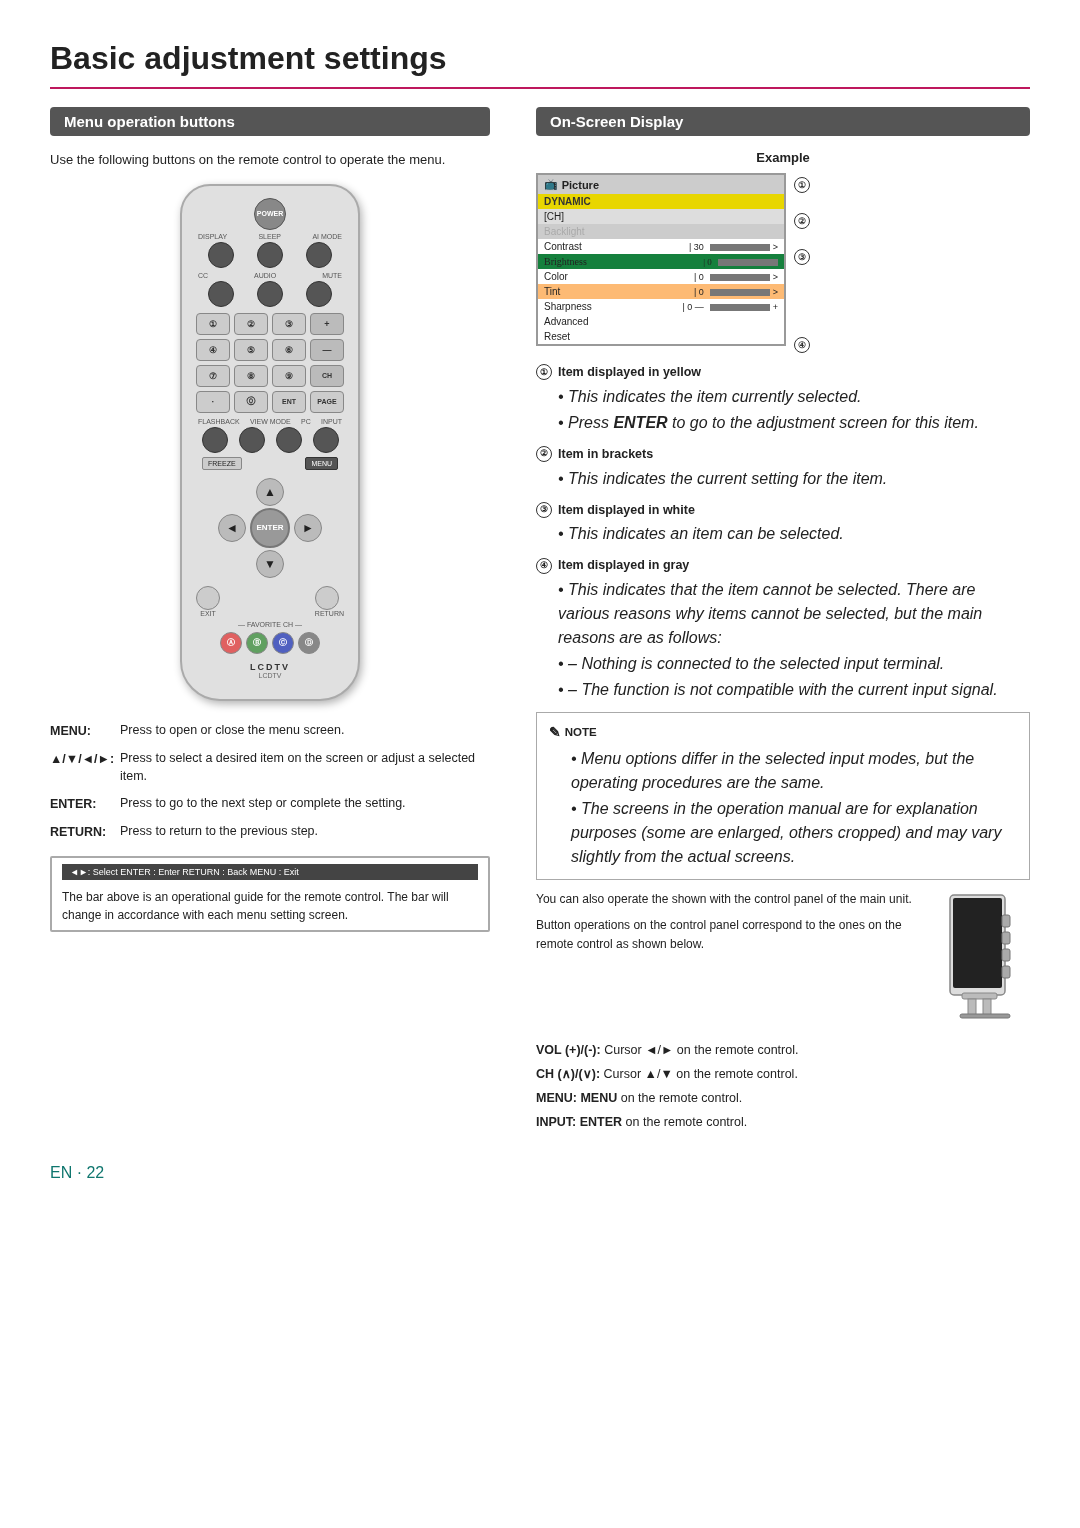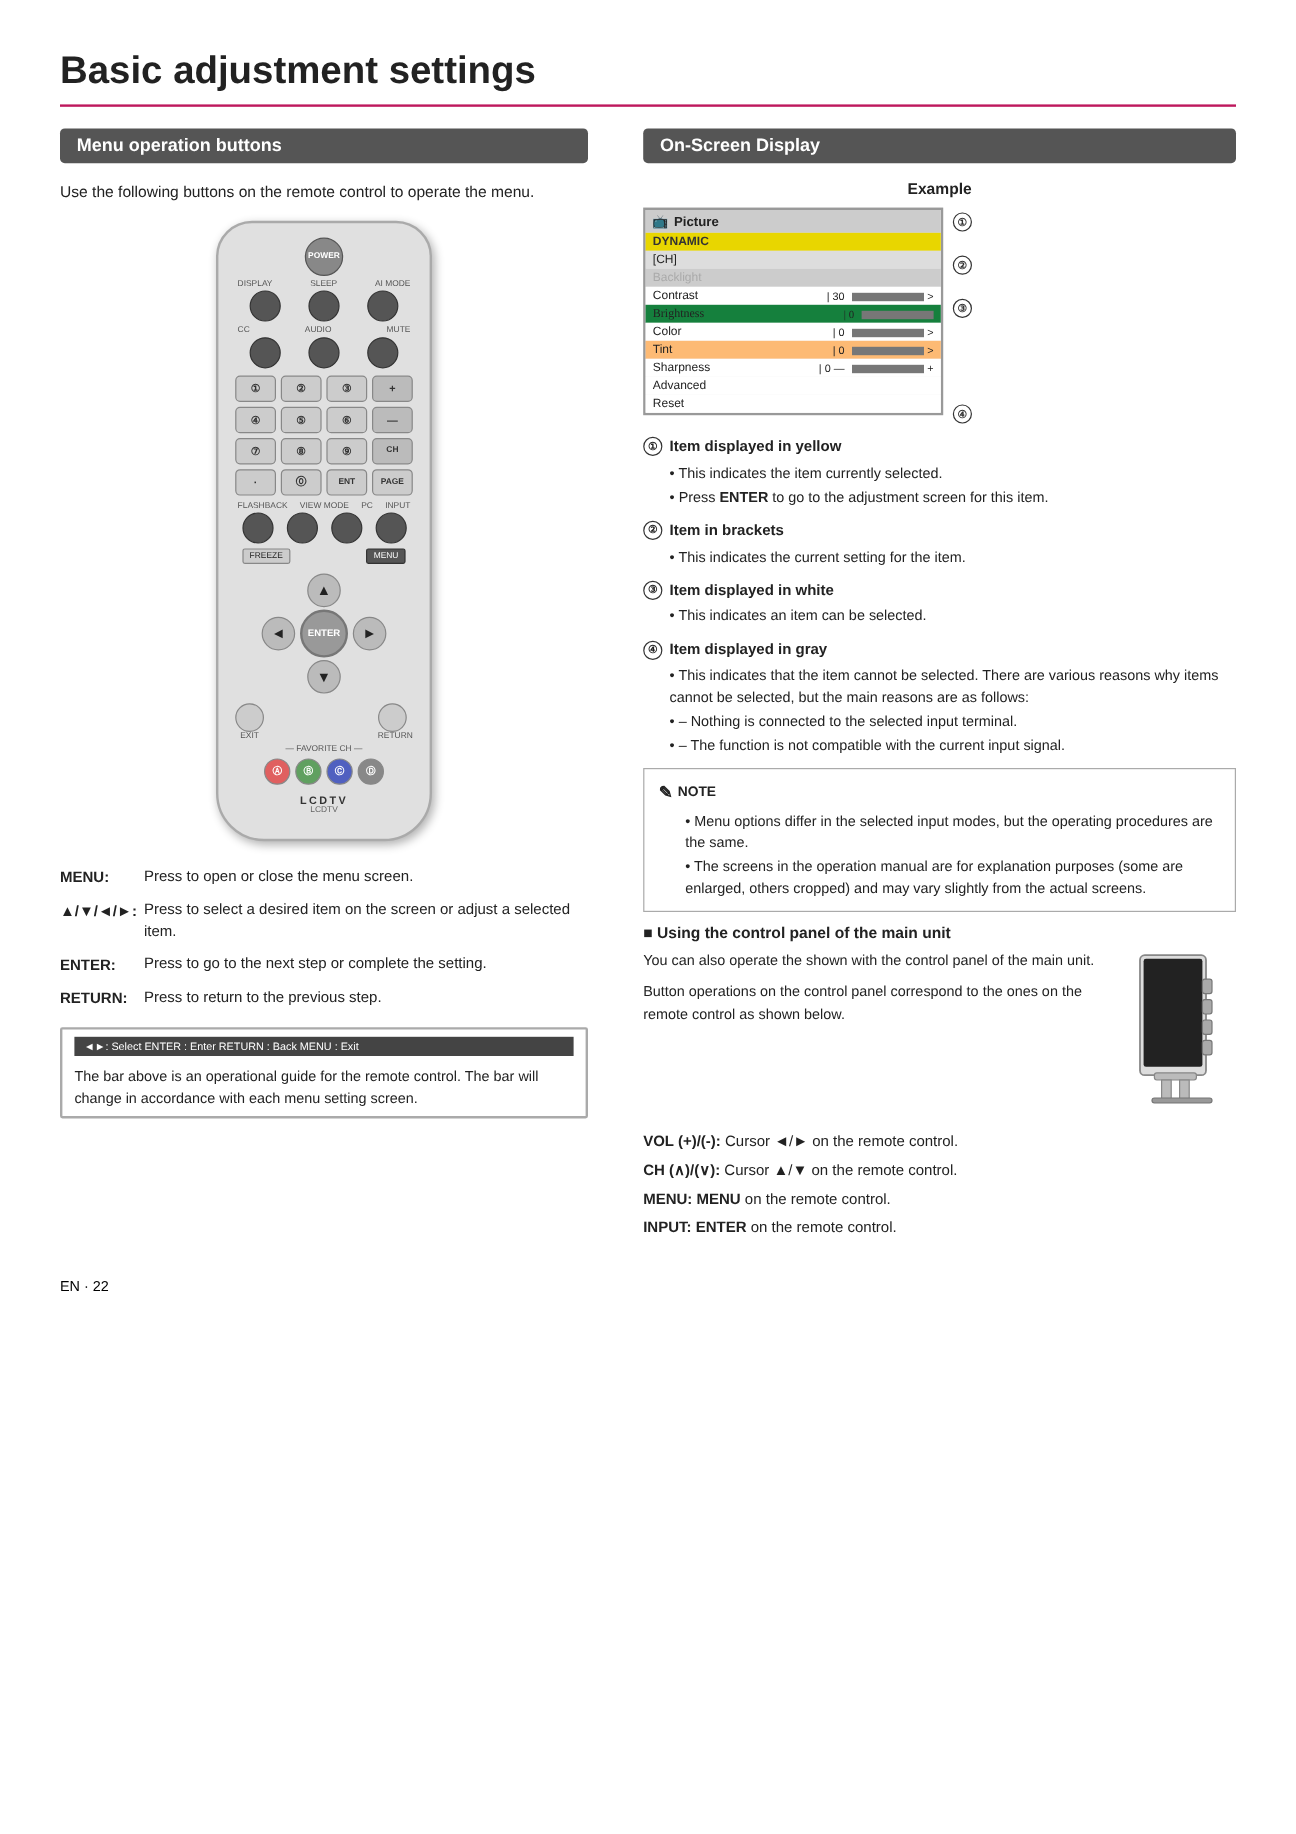--- a/index.html
+++ b/index.html
@@ -376,23 +376,24 @@
     .bullet-list {
       margin-left: 22px;
       list-style: none;
     }
 
     .bullet-list li::before {
       content: "• ";
     }
 
     .bullet-list li {
-      font-size: 12px;
+      font-size: 16px;
       line-height: 1.5;
       margin-bottom: 2px;
+      font-style: italic;
     }
 
     .note-box {
       border: 1.5px solid #aaa;
       padding: 8px 12px;
       margin: 10px 0;
       font-size: 11.5px;
       line-height: 1.6;
       position: relative;
     }
@@ -428,22 +429,22 @@
     }
 
     .vol-ch-desc {
       font-size: 12.5px;
       line-height: 1.9;
       margin-top: 6px;
       clear: both;
     }
 
     .page-num {
-      font-size: 12px;
-      color: #000000;
+      font-size: 16px;
+      color: #0f766e;
       margin-top: 30px;
     }
 
     .small-label {
       font-size: 7px;
       text-align: center;
       color: #555;
     }
 
     .row-label-btns {
@@ -745,21 +746,20 @@
         <span class="note-icon">✎</span>
         <span>NOTE</span>
       </div>
       <ul class="bullet-list">
         <li>Menu options differ in the selected input modes, but the operating procedures are the same.</li>
         <li>The screens in the operation manual are for explanation purposes (some are enlarged, others cropped) and may vary slightly from the actual screens.</li>
       </ul>
     </div>
 
     <div>
-      <div class="using-title">■ Using the control panel of the main unit</div>
 
       <div style="overflow:hidden;">
 
         <div class="tv-side-img">
           <svg width="90" height="130" viewBox="0 0 90 130">
 
             <rect x="10" y="5" width="55" height="100" rx="4" ry="4" fill="#ddd" stroke="#888" stroke-width="1.5"></rect>
             <rect x="13" y="8" width="49" height="90" rx="2" ry="2" fill="#222"></rect>
 
             <rect x="62" y="25" width="8" height="12" rx="2" fill="#aaa" stroke="#777" stroke-width="1"></rect>

